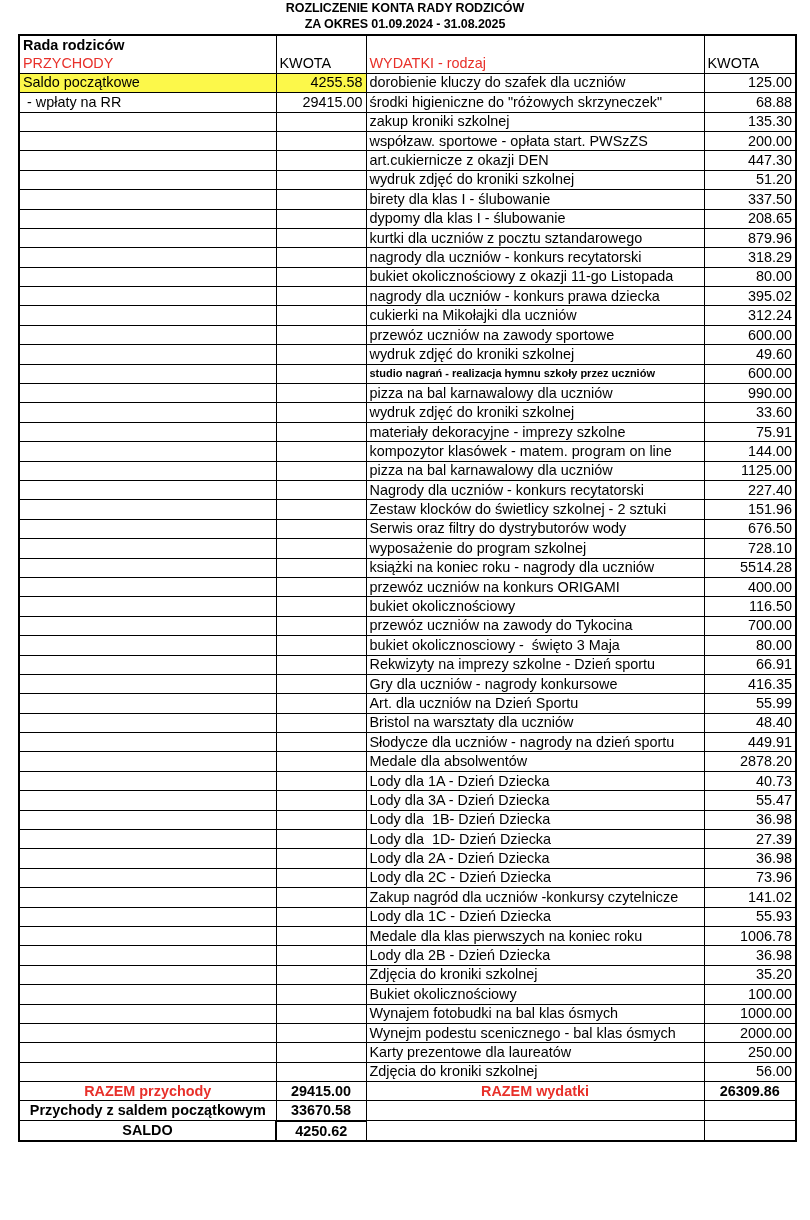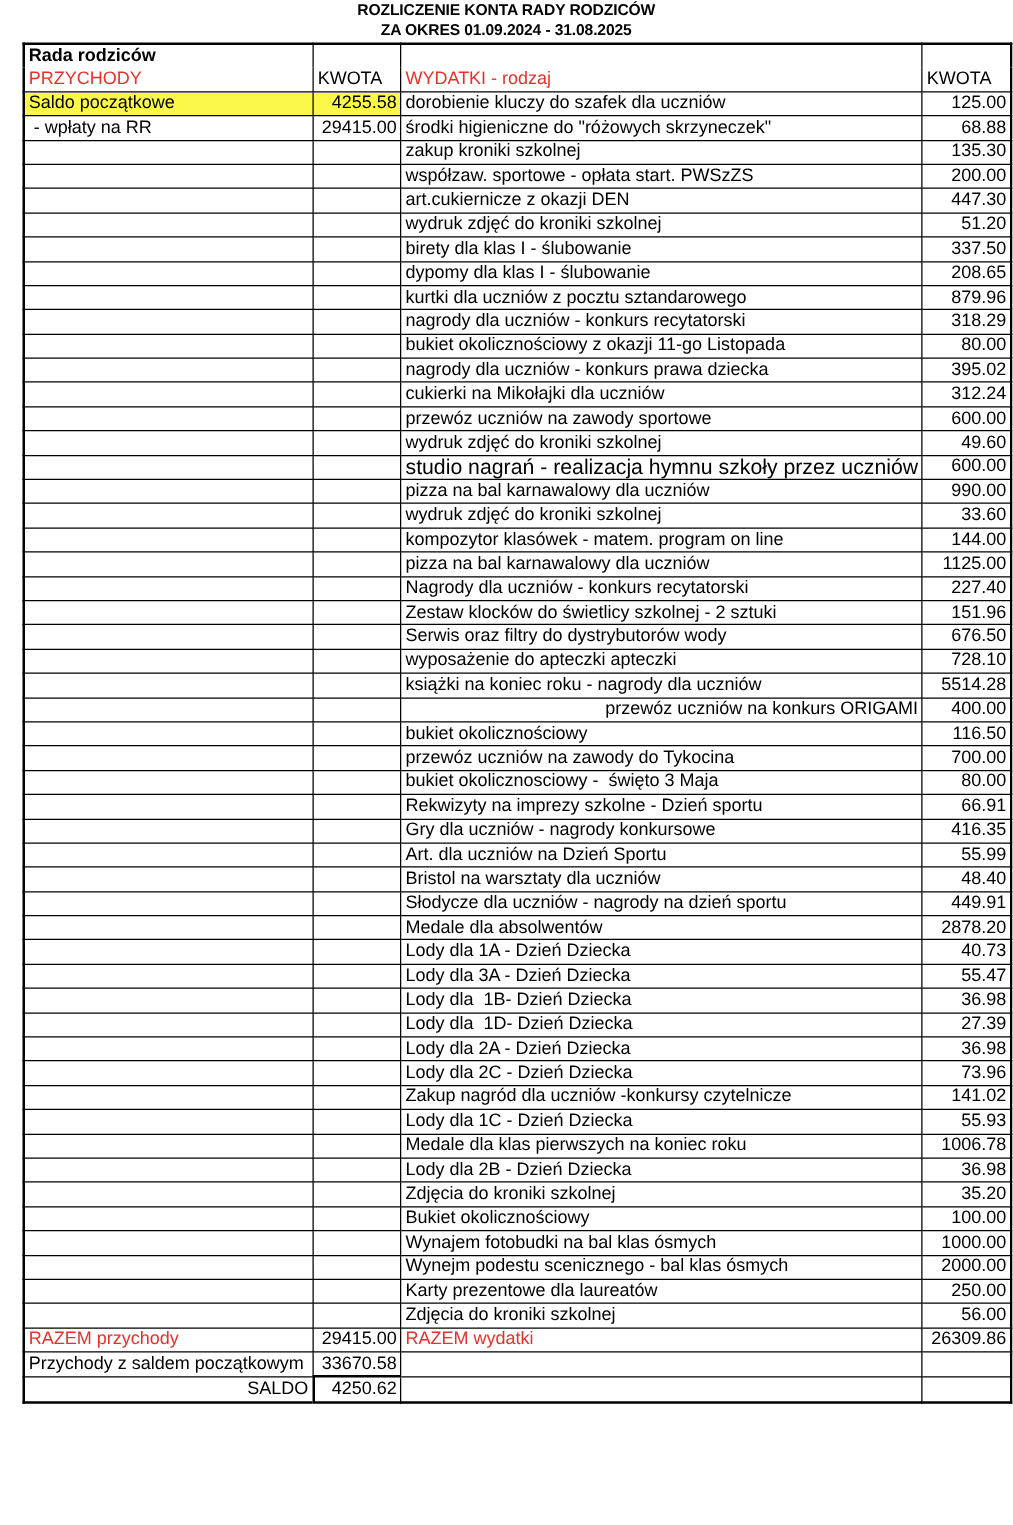--- a/index.html
+++ b/index.html
@@ -10,23 +10,23 @@
   #t1 { top: 1px; }
   #t2 { top: 17px; }
   table { position: absolute; left: 18px; top: 34px; border-collapse: collapse;
           border: 2px solid #000; table-layout: fixed; }
   td { height: 18.4px; padding: 0 3px; font-size: 14.4px; line-height: 17px;
        border: 1px solid #000; white-space: nowrap; overflow: hidden; }
   col.c1 { width: 257px; } col.c2 { width: 90px; }
   col.c3 { width: 338px; } col.c4 { width: 92px; }
   .num { text-align: right; }
   .red { color: #e8302a; }
-  .bold { font-weight: normal; }
+  .bold { font-weight: bold; text-align: center; }
   .yellow { background: #fcf84a; }
-  .small { font-size: 17px; }
+  .small { font-size: 11px; font-weight: bold; }
   tr.r-head td { border-bottom: none; }
   tr.r-sub td { border-top: none; }
   tr.r-head td.c1 { font-weight: bold; }
   td.thick-left { border-left: 2px solid #000; }
   td.thick-top { border-top: 2px solid #000; }
 </style>
 </head>
 <body>
 
 <div id="t1" class="title">ROZLICZENIE KONTA RADY RODZICÓW</div>
@@ -156,20 +156,26 @@
       </tr>
       <tr>
         <td style="white-space: pre;"></td>
         <td style="white-space: pre;"></td>
         <td style="white-space: pre;">wydruk zdjęć do kroniki szkolnej</td>
         <td class="num" style="white-space: pre;">33.60</td>
       </tr>
       <tr>
         <td style="white-space: pre;"></td>
         <td style="white-space: pre;"></td>
+        <td style="white-space: pre;">materiały dekoracyjne - imprezy szkolne</td>
+        <td class="num" style="white-space: pre;">75.91</td>
+      </tr>
+      <tr>
+        <td style="white-space: pre;"></td>
+        <td style="white-space: pre;"></td>
         <td style="white-space: pre;">kompozytor klasówek - matem. program on line</td>
         <td class="num" style="white-space: pre;">144.00</td>
       </tr>
       <tr>
         <td style="white-space: pre;"></td>
         <td style="white-space: pre;"></td>
         <td style="white-space: pre;">pizza na bal karnawalowy dla uczniów</td>
         <td class="num" style="white-space: pre;">1125.00</td>
       </tr>
       <tr>
@@ -186,33 +192,33 @@
       </tr>
       <tr>
         <td style="white-space: pre;"></td>
         <td style="white-space: pre;"></td>
         <td style="white-space: pre;">Serwis oraz filtry do dystrybutorów wody</td>
         <td class="num" style="white-space: pre;">676.50</td>
       </tr>
       <tr>
         <td style="white-space: pre;"></td>
         <td style="white-space: pre;"></td>
-        <td style="white-space: pre;">wyposażenie do apteczki apteczki</td>
+        <td style="white-space: pre;">wyposażenie do program szkolnej</td>
         <td class="num" style="white-space: pre;">728.10</td>
       </tr>
       <tr>
         <td style="white-space: pre;"></td>
         <td style="white-space: pre;"></td>
         <td style="white-space: pre;">książki na koniec roku - nagrody dla uczniów</td>
         <td class="num" style="white-space: pre;">5514.28</td>
       </tr>
       <tr>
         <td style="white-space: pre;"></td>
         <td style="white-space: pre;"></td>
-        <td style="white-space: pre; text-align: right;">przewóz uczniów na konkurs ORIGAMI</td>
+        <td style="white-space: pre;">przewóz uczniów na konkurs ORIGAMI</td>
         <td class="num" style="white-space: pre;">400.00</td>
       </tr>
       <tr>
         <td style="white-space: pre;"></td>
         <td style="white-space: pre;"></td>
         <td style="white-space: pre;">bukiet okolicznościowy</td>
         <td class="num" style="white-space: pre;">116.50</td>
       </tr>
       <tr>
         <td style="white-space: pre;"></td>

